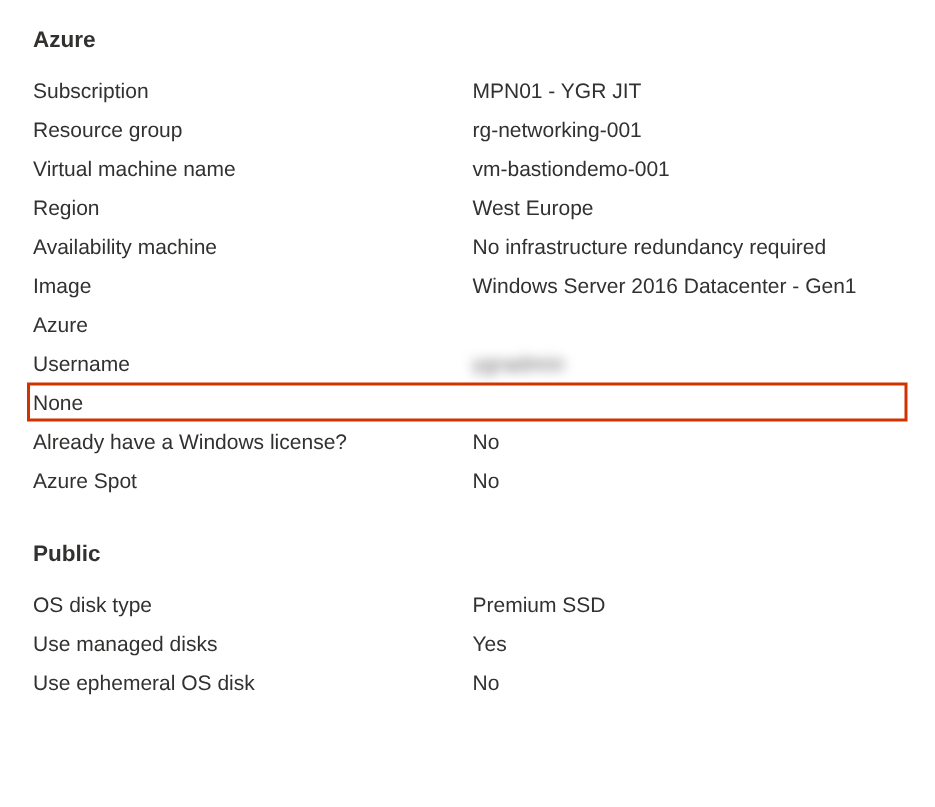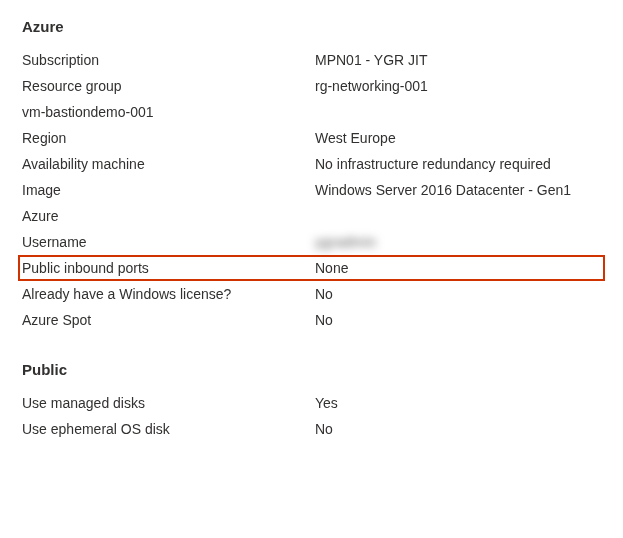--- a/index.html
+++ b/index.html
@@ -55,20 +55,21 @@
     <div class="kv-label">Subscription</div>
     <div class="kv-value">MPN01 - YGR JIT</div>
   </div>
 
   <div class="kv-row">
     <div class="kv-label">Resource group</div>
     <div class="kv-value">rg-networking-001</div>
   </div>
 
   <div class="kv-row">
+    <div class="kv-label">Virtual machine name</div>
     <div class="kv-value">vm-bastiondemo-001</div>
   </div>
 
   <div class="kv-row">
     <div class="kv-label">Region</div>
     <div class="kv-value">West Europe</div>
   </div>
 
   <div class="kv-row">
     <div class="kv-label">Availability machine</div>
@@ -83,38 +84,41 @@
   <div class="kv-row">
     <div class="kv-label">Azure</div>
   </div>
 
   <div class="kv-row">
     <div class="kv-label">Username</div>
     <div class="kv-value redacted">ygradmin</div>
   </div>
 
   <div class="kv-row highlight-box">
-    <div class="kv-label">Public inbound ports</div>
     <div class="kv-value">None</div>
   </div>
 
   <div class="kv-row">
     <div class="kv-label">Already have a Windows license?</div>
     <div class="kv-value">No</div>
   </div>
 
   <div class="kv-row">
     <div class="kv-label">Azure Spot</div>
     <div class="kv-value">No</div>
   </div>
 </div>
 
 <div class="section">
   <div class="section-heading">Public</div>
 
+  <div class="kv-row">
+    <div class="kv-label">OS disk type</div>
+    <div class="kv-value">Premium SSD</div>
+  </div>
 
   <div class="kv-row">
     <div class="kv-label">Use managed disks</div>
     <div class="kv-value">Yes</div>
   </div>
 
   <div class="kv-row">
     <div class="kv-label">Use ephemeral OS disk</div>
     <div class="kv-value">No</div>
   </div>

